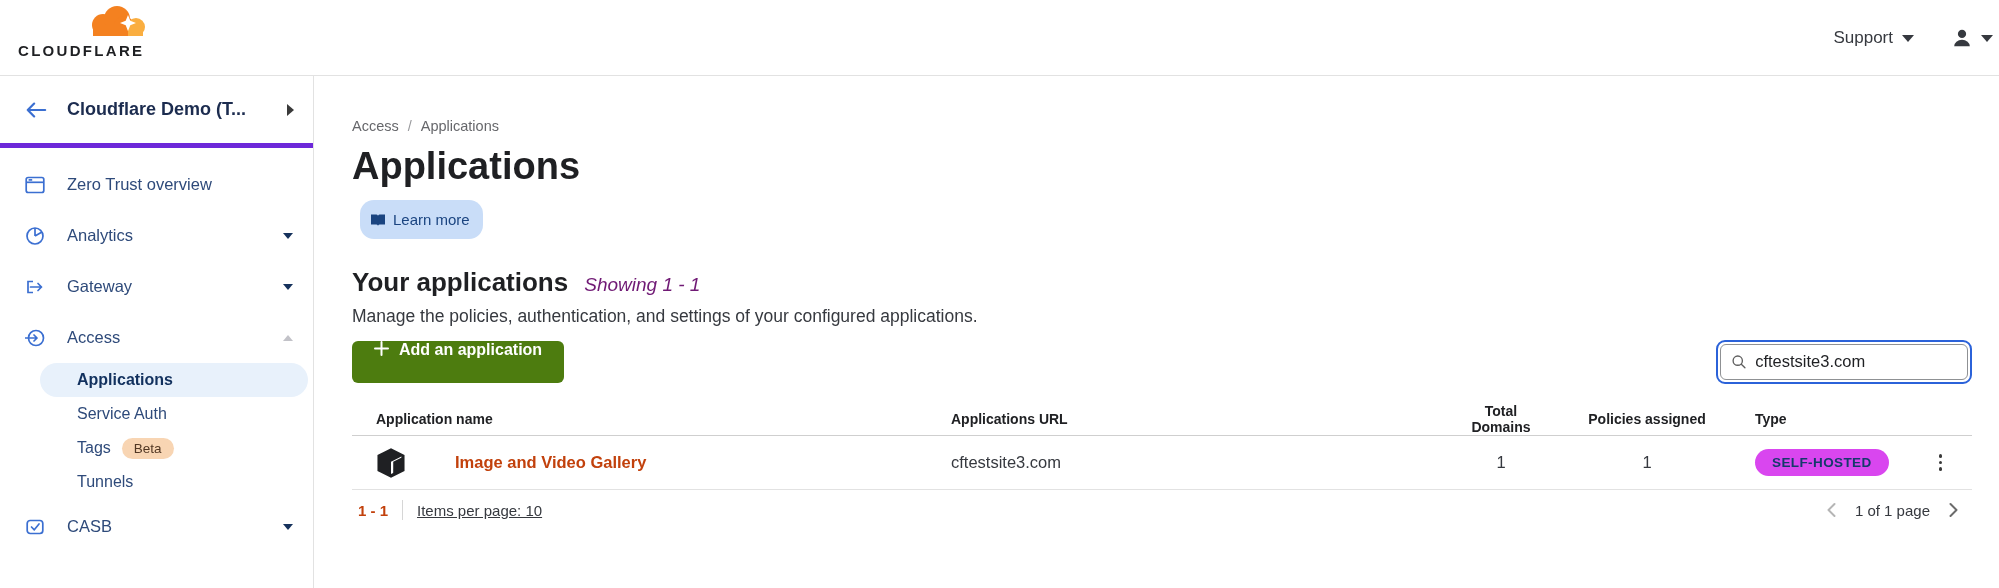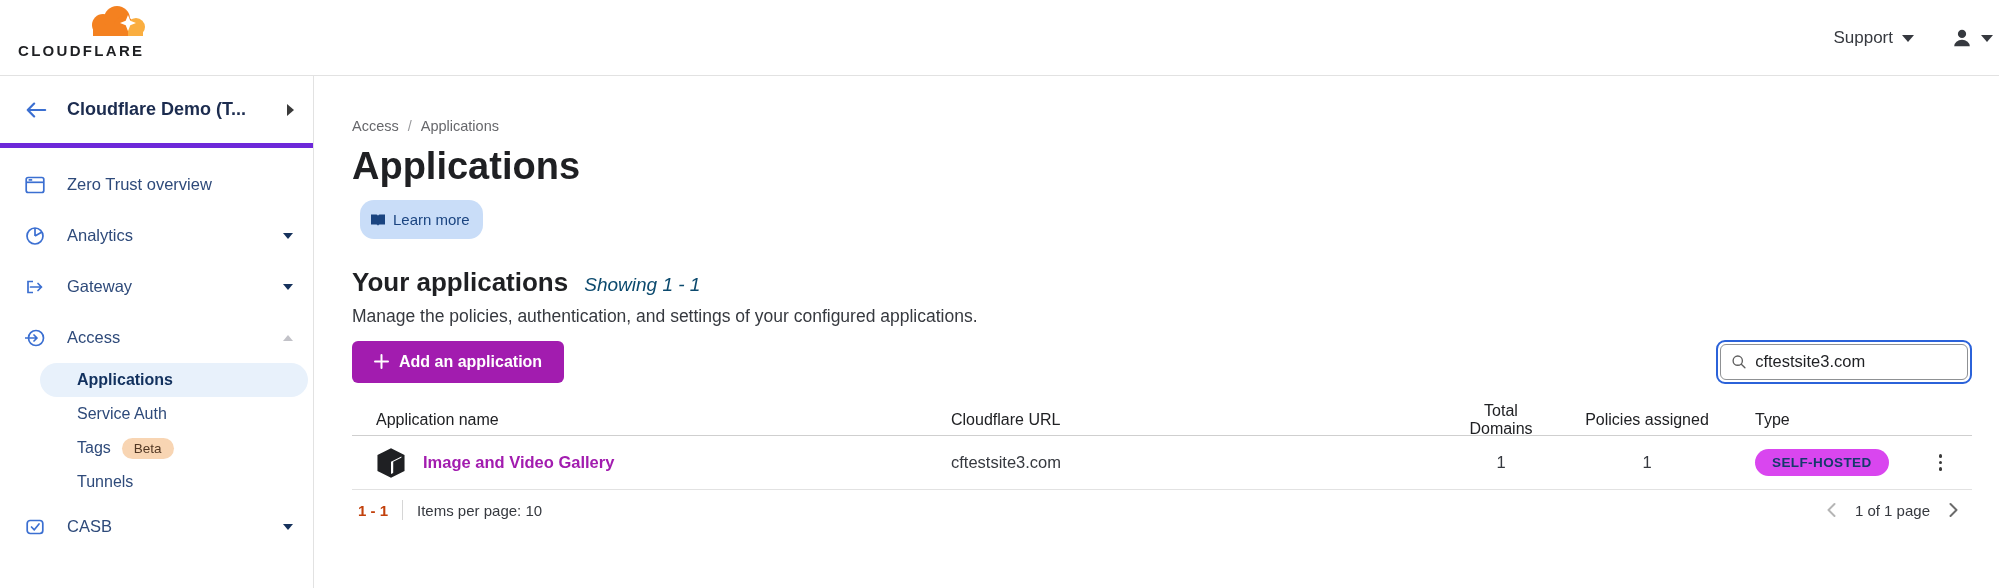--- a/index.html
+++ b/index.html
@@ -44,53 +44,53 @@
   
   .content { position:absolute; left:352px; top:76px; width:1620px; }
   .breadcrumb { margin-top:42px; font-size:14.5px; color:#66676b; display:flex; gap:9px; }
   .breadcrumb .sep { color:#9a9b9e; }
   h1.page-title { margin-top:8px; font-size:38px; line-height:48px; font-weight:700; color:#1f2023; }
   .desc { margin-top:10px; width:828px; font-size:18px; line-height:31px; color:#36393f; }
   .learn-more { display:inline-flex; align-items:center; gap:7px; background:#c9ddf8; color:#1a4480;
     font-size:15px; border-radius:14px; padding:4px 13px 4px 10px; margin-left:8px; vertical-align:2px; cursor:pointer; }
   .sec-row { margin-top:28px; display:flex; align-items:baseline; gap:16px; }
   h2.sec-title { font-size:26px; font-weight:700; color:#1f2023;text-align:right; }
-  .showing { font-size:19px; font-style:italic; color:#0c4a6e; }
+  .showing { font-size:19px; font-style:italic; color:#701a75; }
   .sec-sub { margin-top:5px; font-size:17.5px; line-height:26px; color:#36393f; }
   .toolbar { margin-top:10px; height:45px; display:flex; align-items:center; justify-content:space-between; }
-  .btn-primary { display:flex; align-items:center; gap:10px; background:#a21caf; color:#fff;
+  .btn-primary { display:flex; gap:10px; background:#4d7c0f; color:#fff;
     border:none; border-radius:6px; height:42px; padding:0 22px; font-size:16px; font-weight:700;
     font-family:"Liberation Sans", sans-serif; cursor:pointer; }
   .search-wrap { width:256px; height:44px; border:2px solid #2b62d9; border-radius:9px; padding:2px;
     display:flex; }
   .search-inner { flex:1; display:flex; align-items:center; gap:9px; border:1px solid #8f9194;
     border-radius:6px; padding:0 10px; background:#fff; }
   .search-inner input { border:none; outline:none; width:100%; font-size:16.5px; color:#1f2023;
     font-family:"Liberation Sans", sans-serif; }
 
   
   .table { margin-top:18px; }
   .tr { display:grid; grid-template-columns:599px 475px 110px 179px 1fr; align-items:center; }
-  .thead { height:34px; border-bottom:1px solid #cfcfcf; font-size:16px; font-weight:400; color:#202124; }
+  .thead { height:34px; border-bottom:1px solid #cfcfcf; font-size:14px; font-weight:700; color:#202124; }
   .trow { height:54px; border-bottom:1px solid #e2e2e2; font-size:16.5px; }
   .c-name { padding-left:24px; display:flex; align-items:center; gap:17px; }
   .c-center { text-align:center;margin-left:40px; }
   .c-pol { padding-left:43px; } .c-pol div { width:136px; text-align:center; }
   .c-type { padding-left:40px; display:flex; align-items:center; }
-  .app-link { color:#a21caf; font-weight:700; cursor:pointer; }
+  .app-link { color:#c2410c; font-weight:700; cursor:pointer;margin-left:32px; }
   .type-pill { background:#d946ef; color:#143a6b; font-size:13.5px; font-weight:700;
     letter-spacing:.4px; padding:6px 17px; border-radius:14px; }
   .kebab { margin-left:auto; margin-right:26px; display:flex; flex-direction:column; gap:3px; cursor:pointer; padding:4px; }
   .kebab i { width:3.5px; height:3.5px; border-radius:50%; background:#3a3a3a; }
 
   
   .pager { height:40px; display:flex; align-items:center; font-size:15px; }
   .pager-range { font-weight:700; color:#c2410c; padding:0 14px 0 6px; }
   .pager-div { width:1px; height:20px; background:#d6d6d6; }
-  .pager-per { padding-left:14px; }
+  .pager-per { padding-left:14px;text-decoration:underline; }
   .pager-right { margin-left:auto; display:flex; align-items:center; gap:14px; padding-right:10px;text-align:center; }
   .chev { cursor:pointer; display:flex; }
 </style>
 </head>
 <body>
 
 <div class="topbar">
   <div class="logo">
     <svg class="logo-cloud" viewBox="0 0 64 34">
       <circle cx="19" cy="20" r="11" fill="#f48120"></circle>
@@ -228,21 +228,21 @@
           <line x1="12.2" y1="12.2" x2="16.5" y2="16.5" stroke="#5f5f5f" stroke-width="1.6" stroke-linecap="round"></line>
         </svg>
         <input type="text" value="cftestsite3.com" style="">
       </div>
     </div>
   </div>
 
   <div class="table">
     <div class="tr thead">
       <div class="c-name" style="gap:0">Application name</div>
-      <div>Cloudflare URL</div>
+      <div>Applications URL</div>
       <div class="c-center">Total Domains</div>
       <div class="c-pol">
           <div>Policies assigned</div>
         </div>
       <div class="c-type">Type</div>
     </div>
     <div class="tr trow">
       <div class="c-name">
         <svg width="30" height="32" viewBox="0 0 24 26">
           <path d="M12 1 L23 6.5 V19.5 L12 25 L1 19.5 V6.5 Z" fill="#1f2023"></path>

